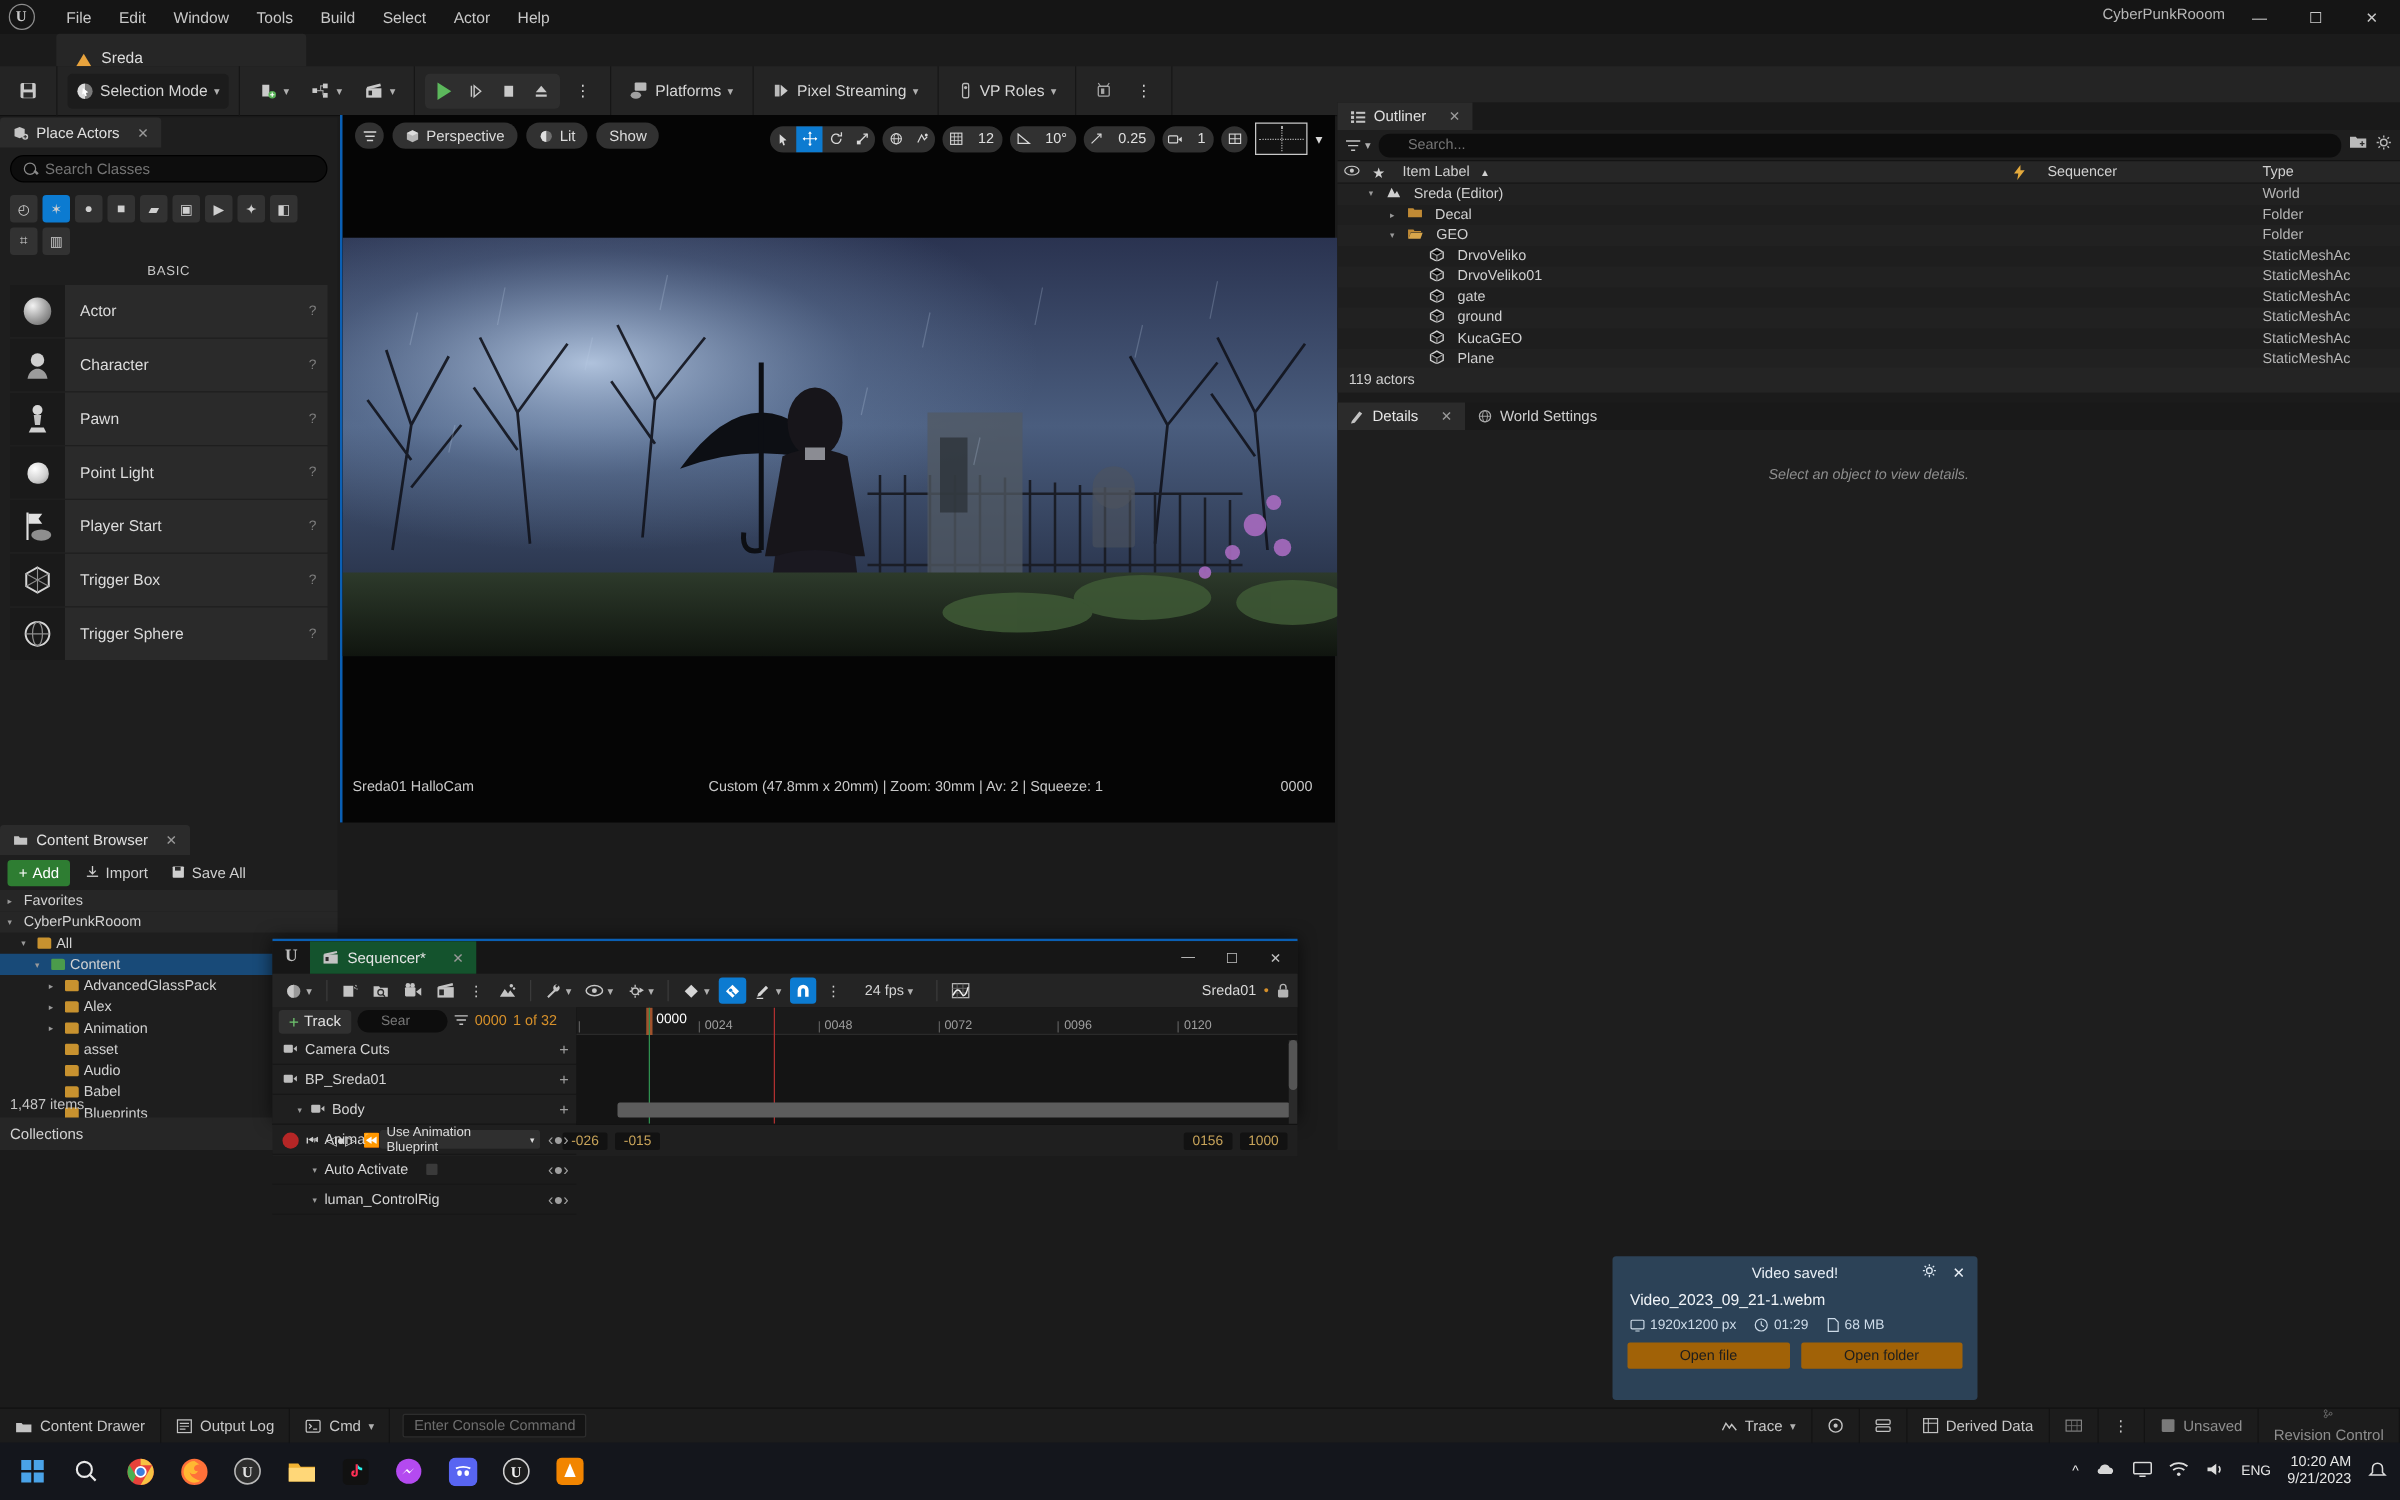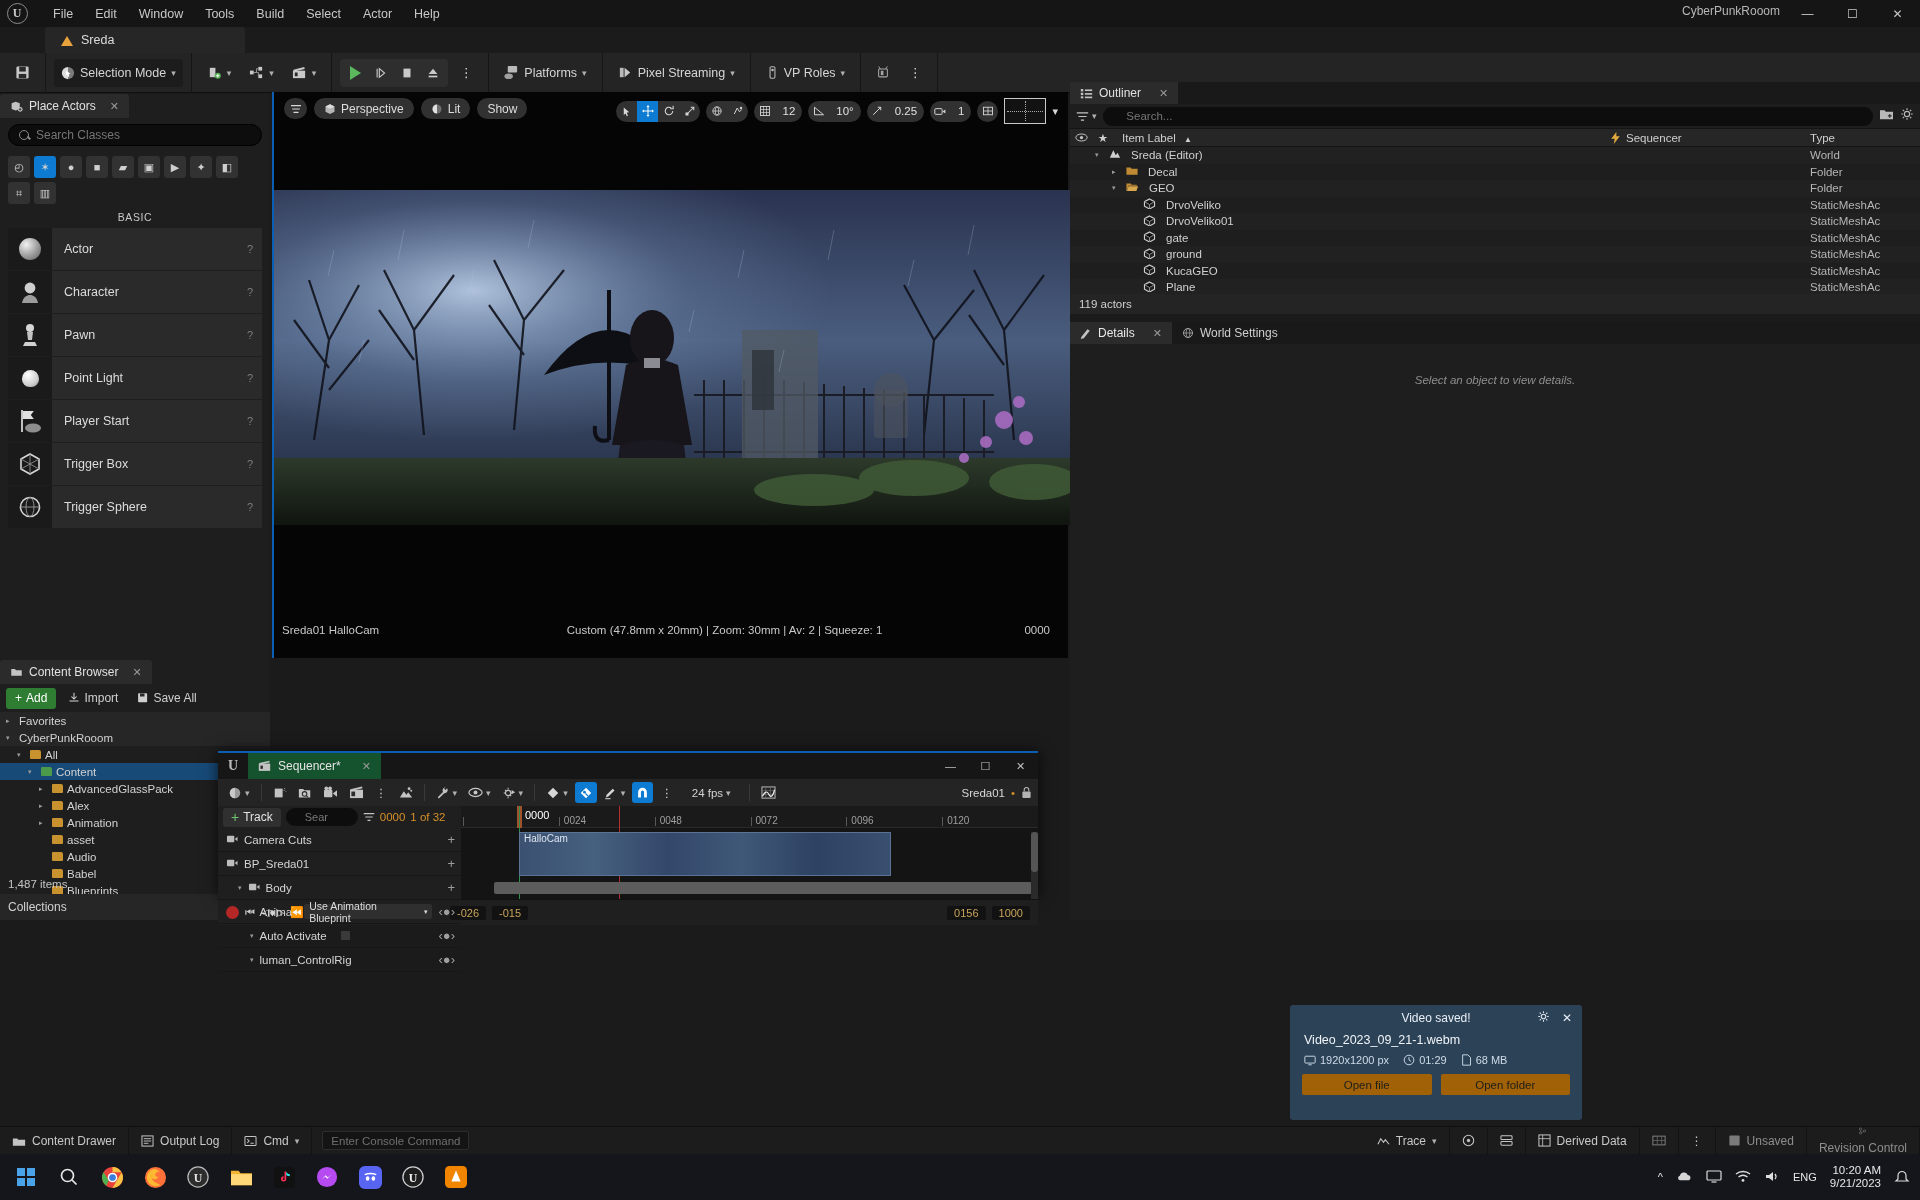--- a/index.html
+++ b/index.html
@@ -17,21 +17,21 @@
   .menubar { display:flex; align-items:center; gap:0px; margin-left:8px; }
   .menubar span { font-size:12.5px; color:#c8c8c8; padding:4px 11px; cursor:default; }
   .win-title { position:absolute; left:1636px; top:4px; width:190px; text-align:center;
     font-size:12px; color:#b7b7b7; }
   .win-btns { position:absolute; right:0; top:0; height:27px; display:flex; }
   .win-btns div { width:45px; height:27px; display:flex; align-items:center; justify-content:center;
     font-size:12px; color:#c8c8c8; }
 
   
   .leveltab { position:absolute; left:45px; top:27px; width:200px; height:26px;
-    background:#262626; display:flex; align-items:center; gap:7px; padding-left:16px;
+    background:#262626; display:flex; align-items:flex-end; gap:7px; padding-left:16px;
     border-top-left-radius:3px; border-top-right-radius:3px; }
   .leveltab .ico { width:13px; height:11px; position:relative; }
   .leveltab .ico::before { content:""; position:absolute; left:0; bottom:0;
     border-left:6px solid transparent; border-right:6px solid transparent; border-bottom:10px solid #e8a33d; }
   .leveltab span { font-size:12.5px; color:#dcdcdc; }
 
   
   .maintoolbar { position:absolute; left:0; top:53px; width:1920px; height:40px; background:#242424;
     display:flex; align-items:center; border-bottom:1px solid #101010; }
   .tbgroup { display:flex; align-items:center; height:40px; padding:0 8px;
@@ -126,21 +126,21 @@
   .ol-tab { height:22px; background:#2b2b2b; display:flex; align-items:center; gap:6px;
     padding:0 10px; font-size:12px; color:#e0e0e0; }
   .ol-searchrow { height:24px; display:flex; align-items:center; gap:6px; padding:2px 6px; }
   .ol-search { flex:1; height:19px; background:#0d0d0d; border-radius:9px; display:flex;
     align-items:center; gap:6px; padding:0 9px; }
   .ol-search input{background:transparent;border:0;outline:0;color:#bbb;font-size:11.5px;width:100%;
     font-family:"Liberation Sans",sans-serif;}
   .ol-hdr { height:19px; background:#262626; display:flex; align-items:center; font-size:11.5px;
     color:#d0d0d0; border-top:1px solid #141414; border-bottom:1px solid #141414; }
   .ol-hdr .c1{width:22px;text-align:center;} .ol-hdr .c2{width:22px;text-align:center;}
-  .ol-hdr .c3{flex:1;padding-left:8px;} .ol-hdr .c4{width:200px;display:flex;align-items:flex-end;gap:5px;}
+  .ol-hdr .c3{flex:1;padding-left:8px;} .ol-hdr .c4{width:200px;display:flex;align-items:flex-end;gap:17px;}
   .ol-hdr .c5{width:110px;}
   .ol-item { height:16.5px; display:flex; align-items:center; font-size:11.5px; color:#d0d0d0; }
   .ol-item:nth-child(odd){ background:#212121; }
   .ol-item .lbl{flex:1;display:flex;align-items:center;gap:5px;}
   .ol-item .typ{width:110px;color:#b5b5b5;}
   .ol-footer { position:absolute; left:0; bottom:0; width:850px; height:20px; background:#242424;
     display:flex; align-items:center; padding-left:9px; font-size:11.5px; color:#cfcfcf; }
 
   
   .details { position:absolute; left:1070px; top:322px; width:850px; height:598px; background:#1e1e1e; }
@@ -1196,23 +1196,20 @@
             <div class="tickl" style="left: 294.5px;">0072</div>
             <div class="tickm" style="left: 385.333px;"></div>
             <div class="tickl" style="left: 390.333px;">0096</div>
             <div class="tickm" style="left: 481.167px;"></div>
             <div class="tickl" style="left: 486.167px;">0120</div>
             <div class="playhead" style="left: 56px;"></div>
             <div class="tickl" style="left: 64px; top: 3px; font-size: 11px; color: rgb(255, 255, 255);">0000</div>
           </div>
         <div class="phline" style="left:58px;"></div>
         <div class="redline" style="left:158px;"></div>
-        <div class="camcut" style="left:58px; width:372px;">
-          <span style="font-size:10px;color:#dfe6ef;padding-left:4px;display:block;">HalloCam</span>
-        </div>
         <div class="bar-grey" style="left:33px; width:538px; top:76px; height:12px; background:#5c5c5c;"></div>
 
         <div class="seq-scroll">
             <i></i>
           </div>
       </div>
     </div>
 
     <div class="seq-footer">
       <div class="rec-dot"></div>

